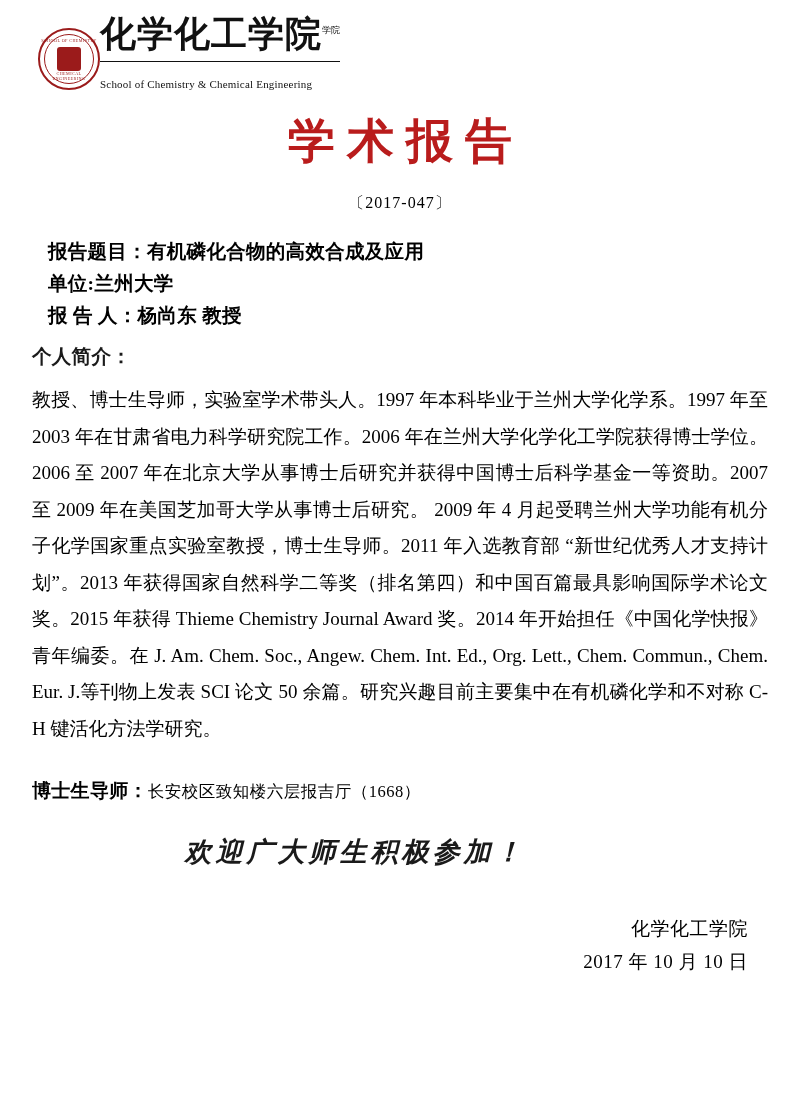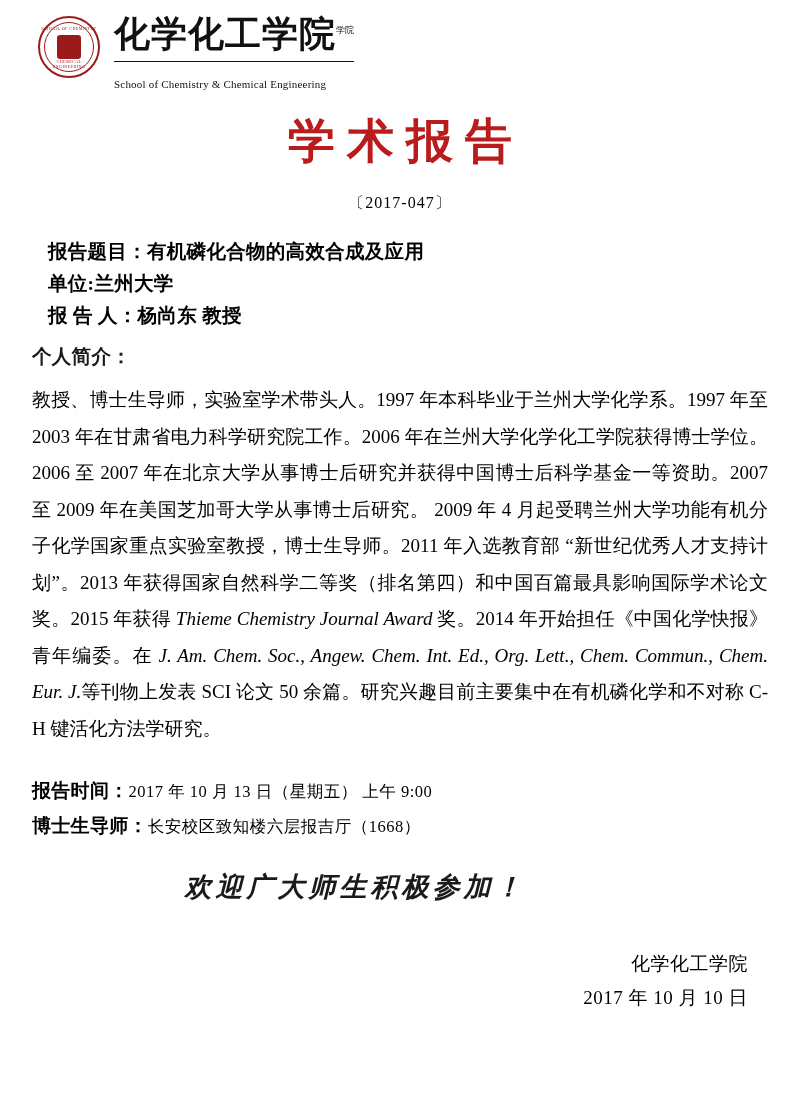--- a/index.html
+++ b/index.html
@@ -19,22 +19,21 @@
     width: 800px;
     height: 1099px;
     box-sizing: border-box;
     padding: 10px 28px 0 28px;
     position: relative;
   }
 
   
   .header {
     display: flex;
-    align-items: flex-start;
-    gap: 14px;
+    align-items: flex-end;
     padding: 6px 0 2px 10px;
     height: 74px;
   }
   .seal {
     width: 62px;
     height: 62px;
     flex: 0 0 62px;
     border-radius: 50%;
     border: 2px solid #9b1b1b;
     position: relative;
@@ -146,21 +145,20 @@
   
   .bio {
     margin: 12px 4px 0 4px;
     font-size: 19px;
     line-height: 1.92;
     text-align: justify;
     text-justify: inter-ideograph;
     color: #000;
   }
   .bio .em-italic {
-    font-style: italic;
   }
 
   
   .info {
     margin: 26px 0 0 4px;
   }
   .info-row {
     font-size: 19px;
     line-height: 1.85;
     color: #000;
@@ -230,23 +228,20 @@
   </div>
 
   <div class="section-label">个人简介：</div>
 
   <div class="bio">
     <span>教授、博士生导师，实验室学术带头人。1997 年本科毕业于兰州大学化学系。1997 年至 2003 年在甘肃省电力科学研究院工作。2006 年在兰州大学化学化工学院获得博士学位。2006 至 2007 年在北京大学从事博士后研究并获得中国博士后科学基金一等资助。2007 至 2009 年在美国芝加哥大学从事博士后研究。 2009 年 4 月起受聘兰州大学功能有机分子化学国家重点实验室教授，博士生导师。2011 年入选教育部 “新世纪优秀人才支持计划”。2013 年获得国家自然科学二等奖（排名第四）和中国百篇最具影响国际学术论文奖。2015 年获得 </span><span class="em-italic">Thieme Chemistry Journal Award</span><span> 奖。2014 年开始担任《中国化学快报》青年编委。在 </span><span class="em-italic">J. Am. Chem. Soc., Angew. Chem. Int. Ed., Org. Lett., Chem. Commun., Chem. Eur. J.</span><span>等刊物上发表 SCI 论文 50 余篇。研究兴趣目前主要集中在有机磷化学和不对称 C-H 键活化方法学研究。</span>
   </div>
 
   <div class="info">
     <div class="info-row">
-      <span class="info-key">报告时间：</span><span class="info-val">2017 年 10 月 13 日（星期五） 上午 9:00</span>
-    </div>
-    <div class="info-row">
       <span class="info-key">博士生导师：</span><span class="info-val">长安校区致知楼六层报吉厅（1668）</span>
     </div>
   </div>
 
   <div class="welcome">欢迎广大师生积极参加！</div>
 
   <div class="sign">
     <div class="sign-line">化学化工学院</div>
     <div class="sign-line">2017 年 10 月 10 日</div>
   </div>

